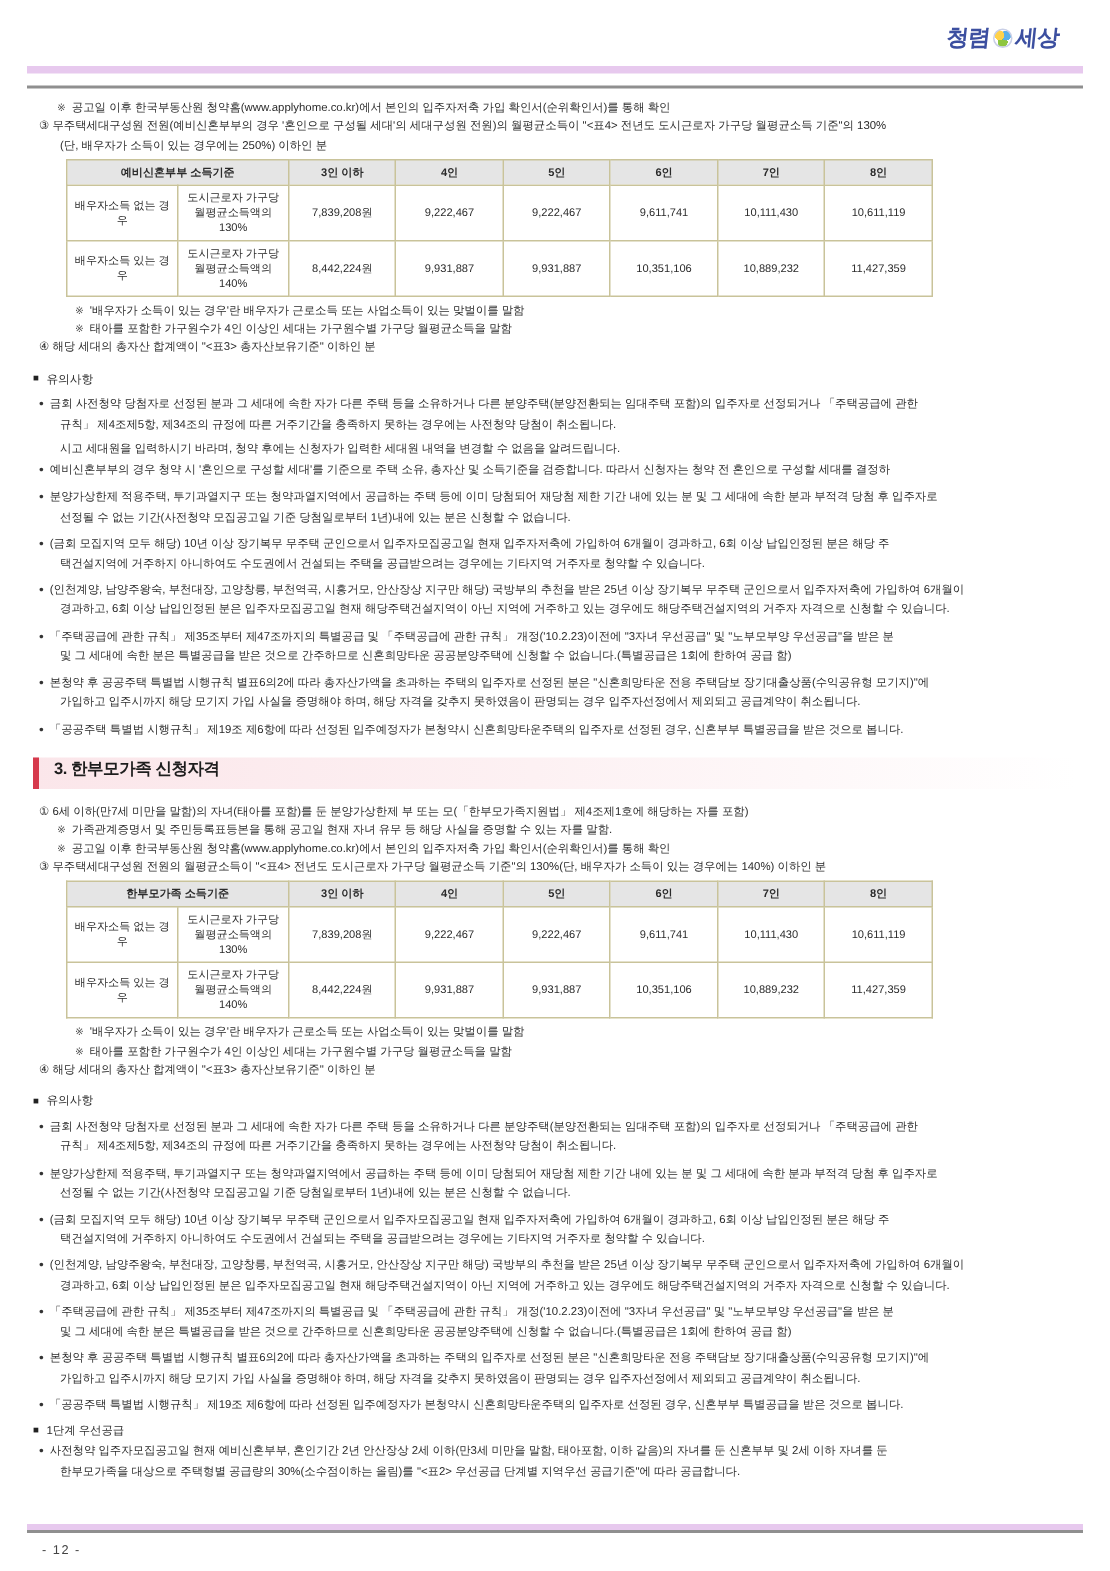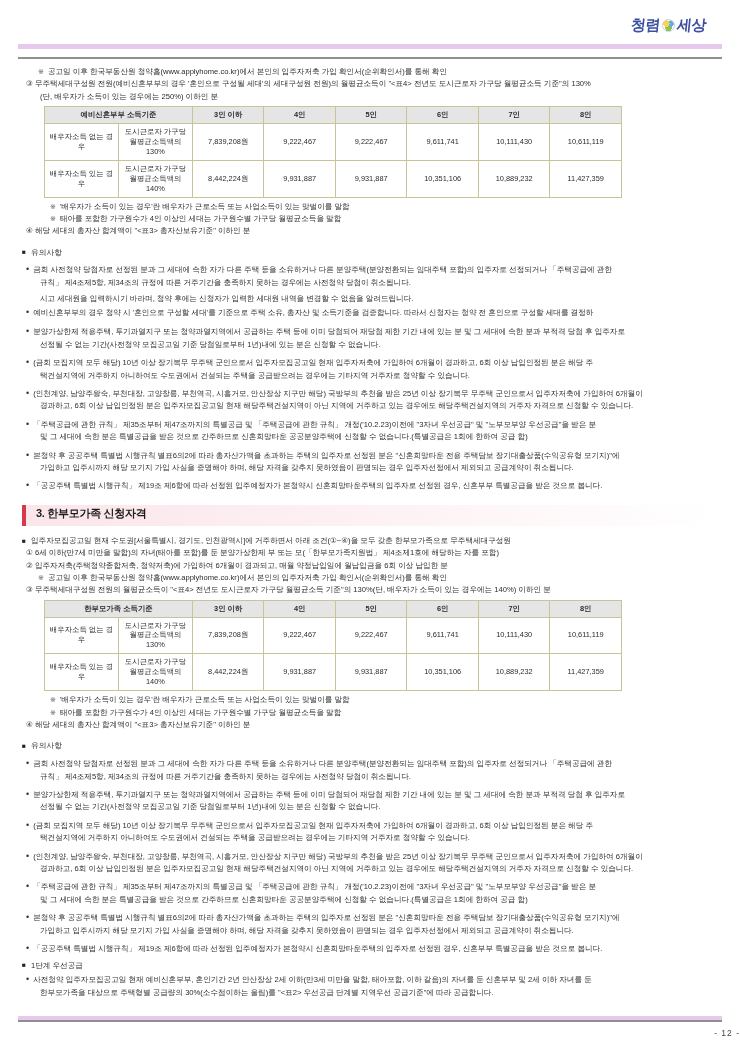--- a/index.html
+++ b/index.html
@@ -136,21 +136,21 @@
 
   
   .footer {
     position: absolute;
     left: 0; right: 0;
     bottom: 0;
   }
   .foot-rule-pink { height: 4px; background: #e7c9ee; margin: 0 18px; }
   .foot-rule-gray { height: 2px; background: #8f8f8f; margin: 0 18px 6px 18px; }
   .page-num {
-    text-align: right;
+    text-align: left;
     font-size: 8.5px;
     color: #444;
     padding-bottom: 9px;
     letter-spacing: 1px;
     padding-left: 28px;
   }
 </style>
 </head>
 <body>
 
@@ -256,23 +256,22 @@
     <div class="note-item">
       <div class="line lv1 bullet-dot">「공공주택 특별법 시행규칙」 제19조 제6항에 따라 선정된 입주예정자가 본청약시 신혼희망타운주택의 입주자로 선정된 경우, 신혼부부 특별공급을 받은 것으로 봅니다.</div>
     </div>
   </div>
 
   <div class="section-head">
     <span class="stitle">3. 한부모가족 신청자격</span>
   </div>
 
   <div>
-    <div class="line bullet-sq">입주자모집공고일 현재 수도권[서울특별시, 경기도, 인천광역시]에 거주하면서 아래 조건(①~④)을 모두 갖춘 한부모가족으로 무주택세대구성원</div>
     <div class="line lv1">① 6세 이하(만7세 미만을 말함)의 자녀(태아를 포함)를 둔 분양가상한제 부 또는 모(「한부모가족지원법」 제4조제1호에 해당하는 자를 포함)</div>
-    <div class="line lv1">② 입주자저축(주택청약종합저축, 청약저축)에 가입하여 6개월이 경과되고, 매월 약정납입일에 월납입금을 6회 이상 납입한 분</div>
+    <div class="line lv2 bullet-star">가족관계증명서 및 주민등록표등본을 통해 공고일 현재 자녀 유무 등 해당 사실을 증명할 수 있는 자를 말함.</div>
     <div class="line lv2 bullet-star">공고일 이후 한국부동산원 청약홈(www.applyhome.co.kr)에서 본인의 입주자저축 가입 확인서(순위확인서)를 통해 확인</div>
     <div class="line lv1">③ 무주택세대구성원 전원의 월평균소득이 "&lt;표4&gt; 전년도 도시근로자 가구당 월평균소득 기준"의 130%(단, 배우자가 소득이 있는 경우에는 140%) 이하인 분</div>
   </div>
 
   <div class="tbl-wrap">
     <table class="income">
       <thead>
         <tr>
           <th class="col-label" colspan="2">한부모가족 소득기준</th>
           <th class="col-n">3인 이하</th>

